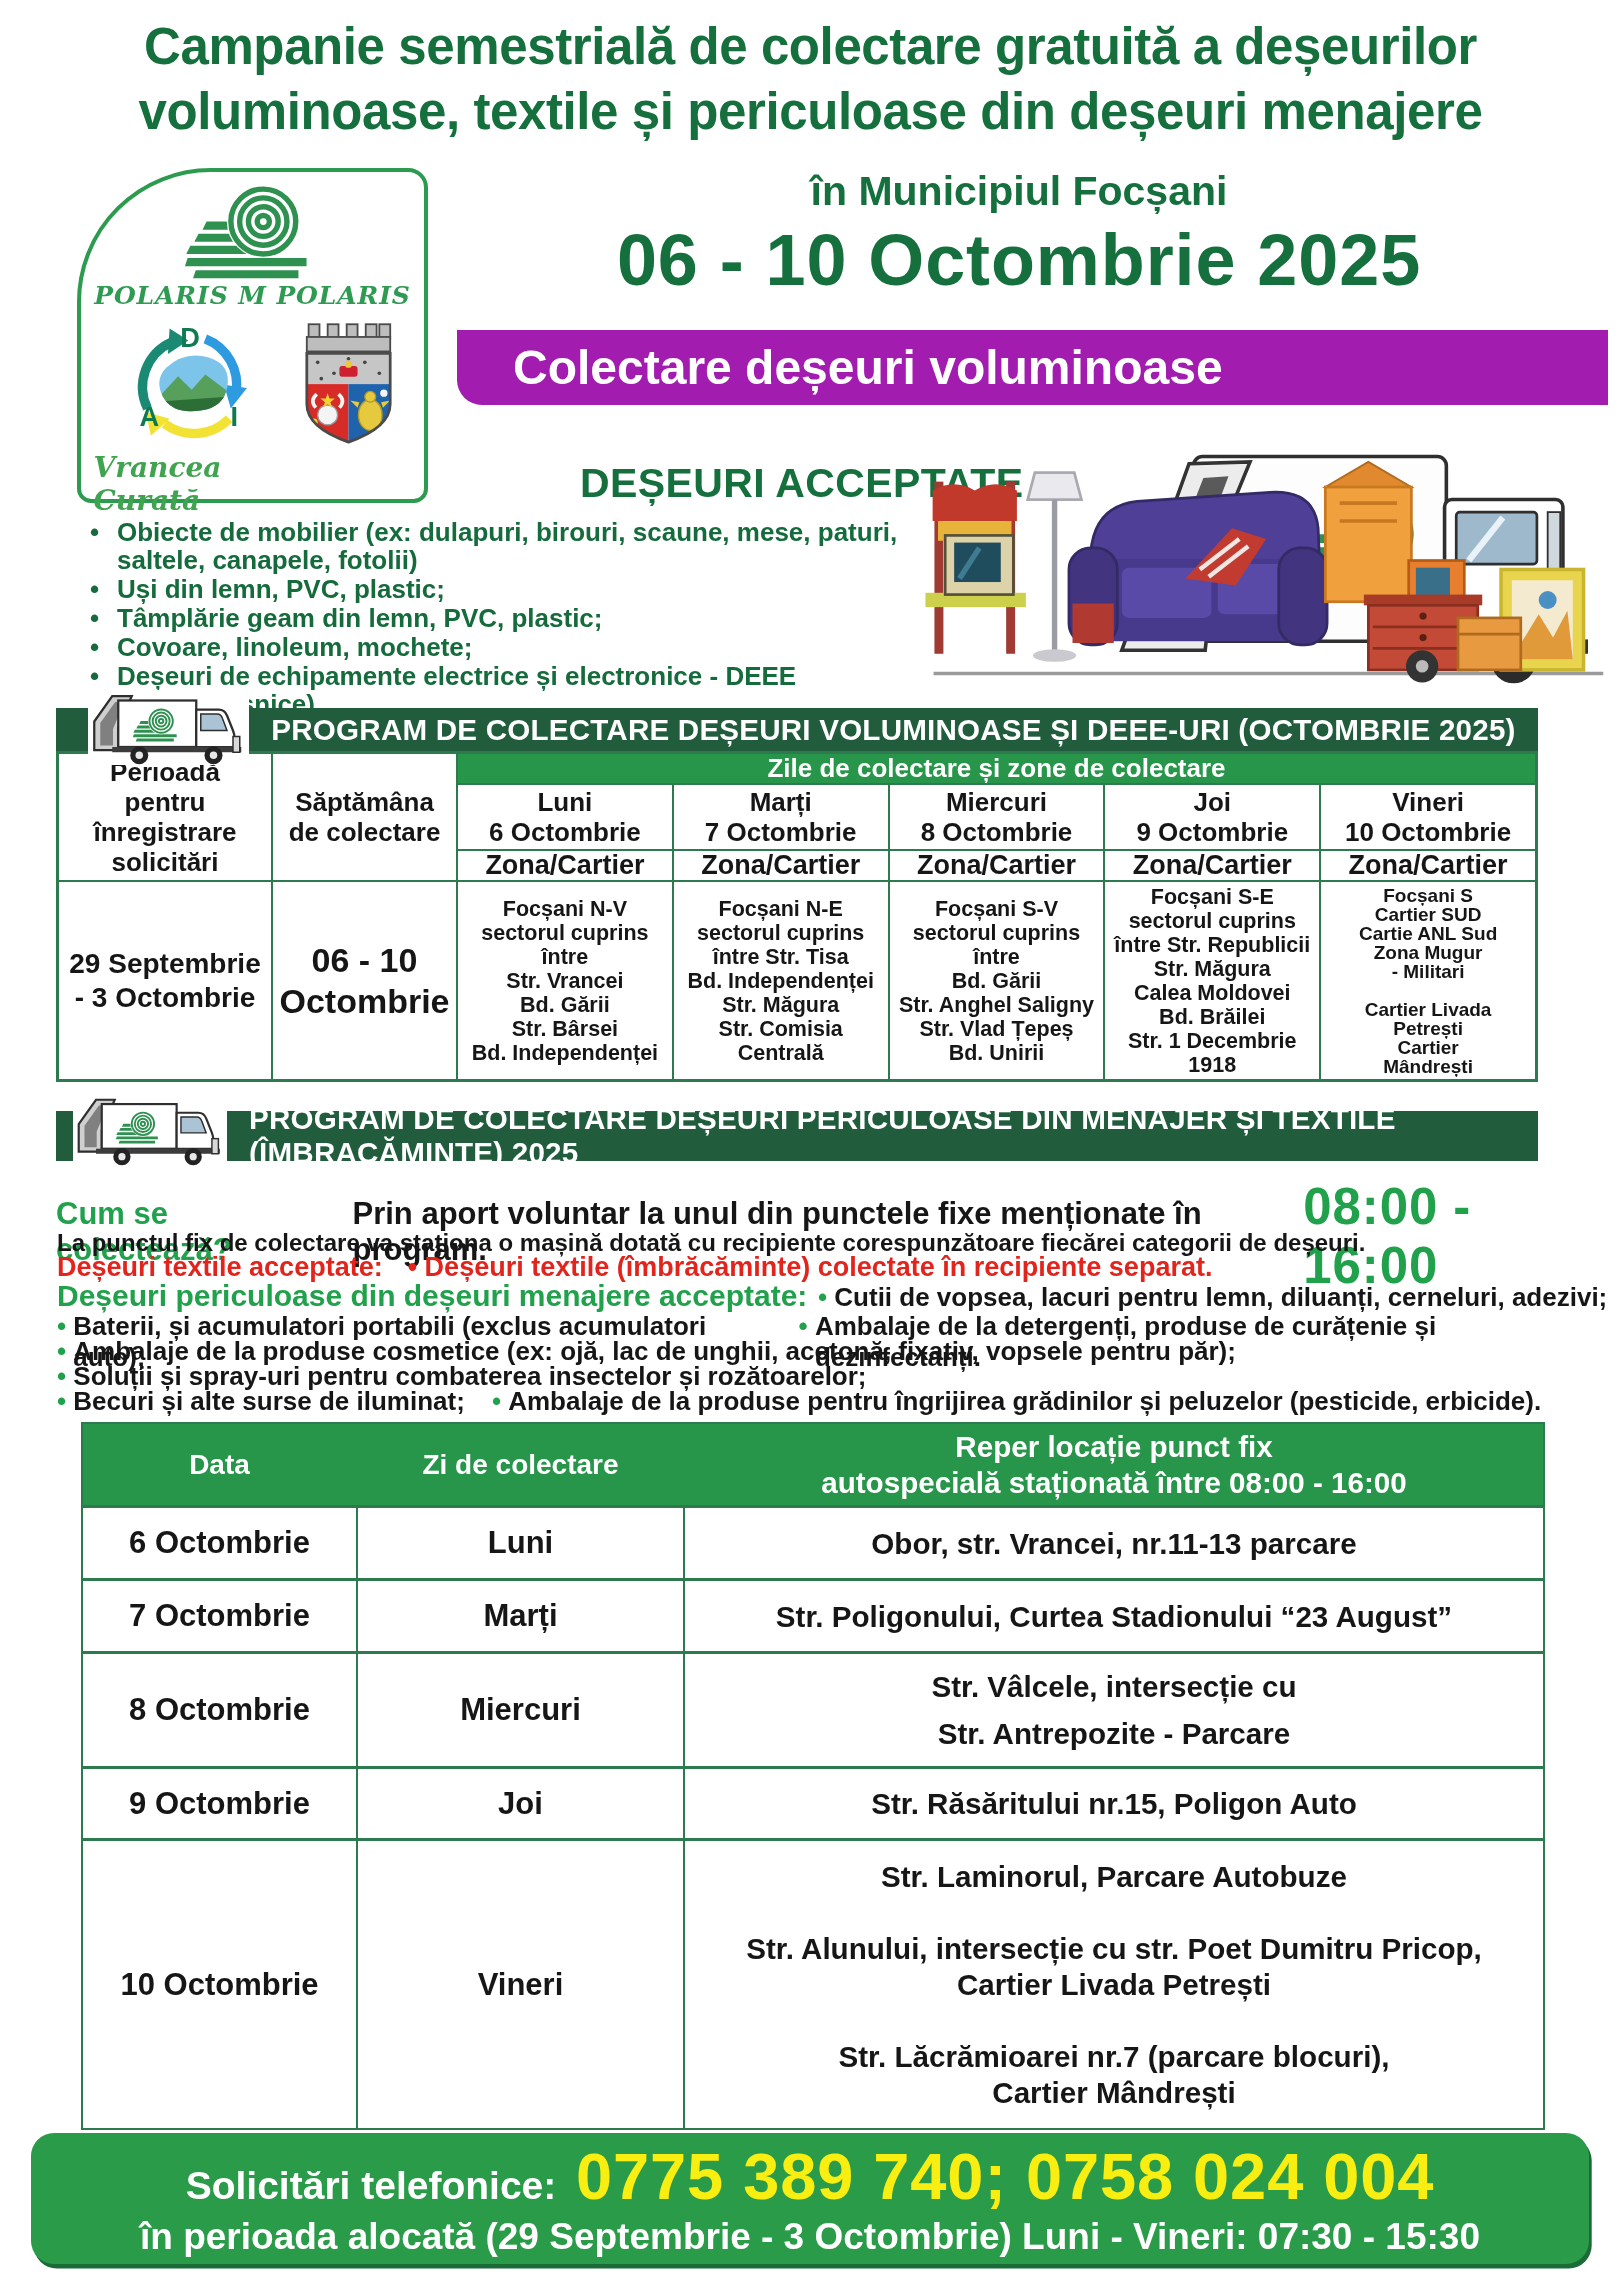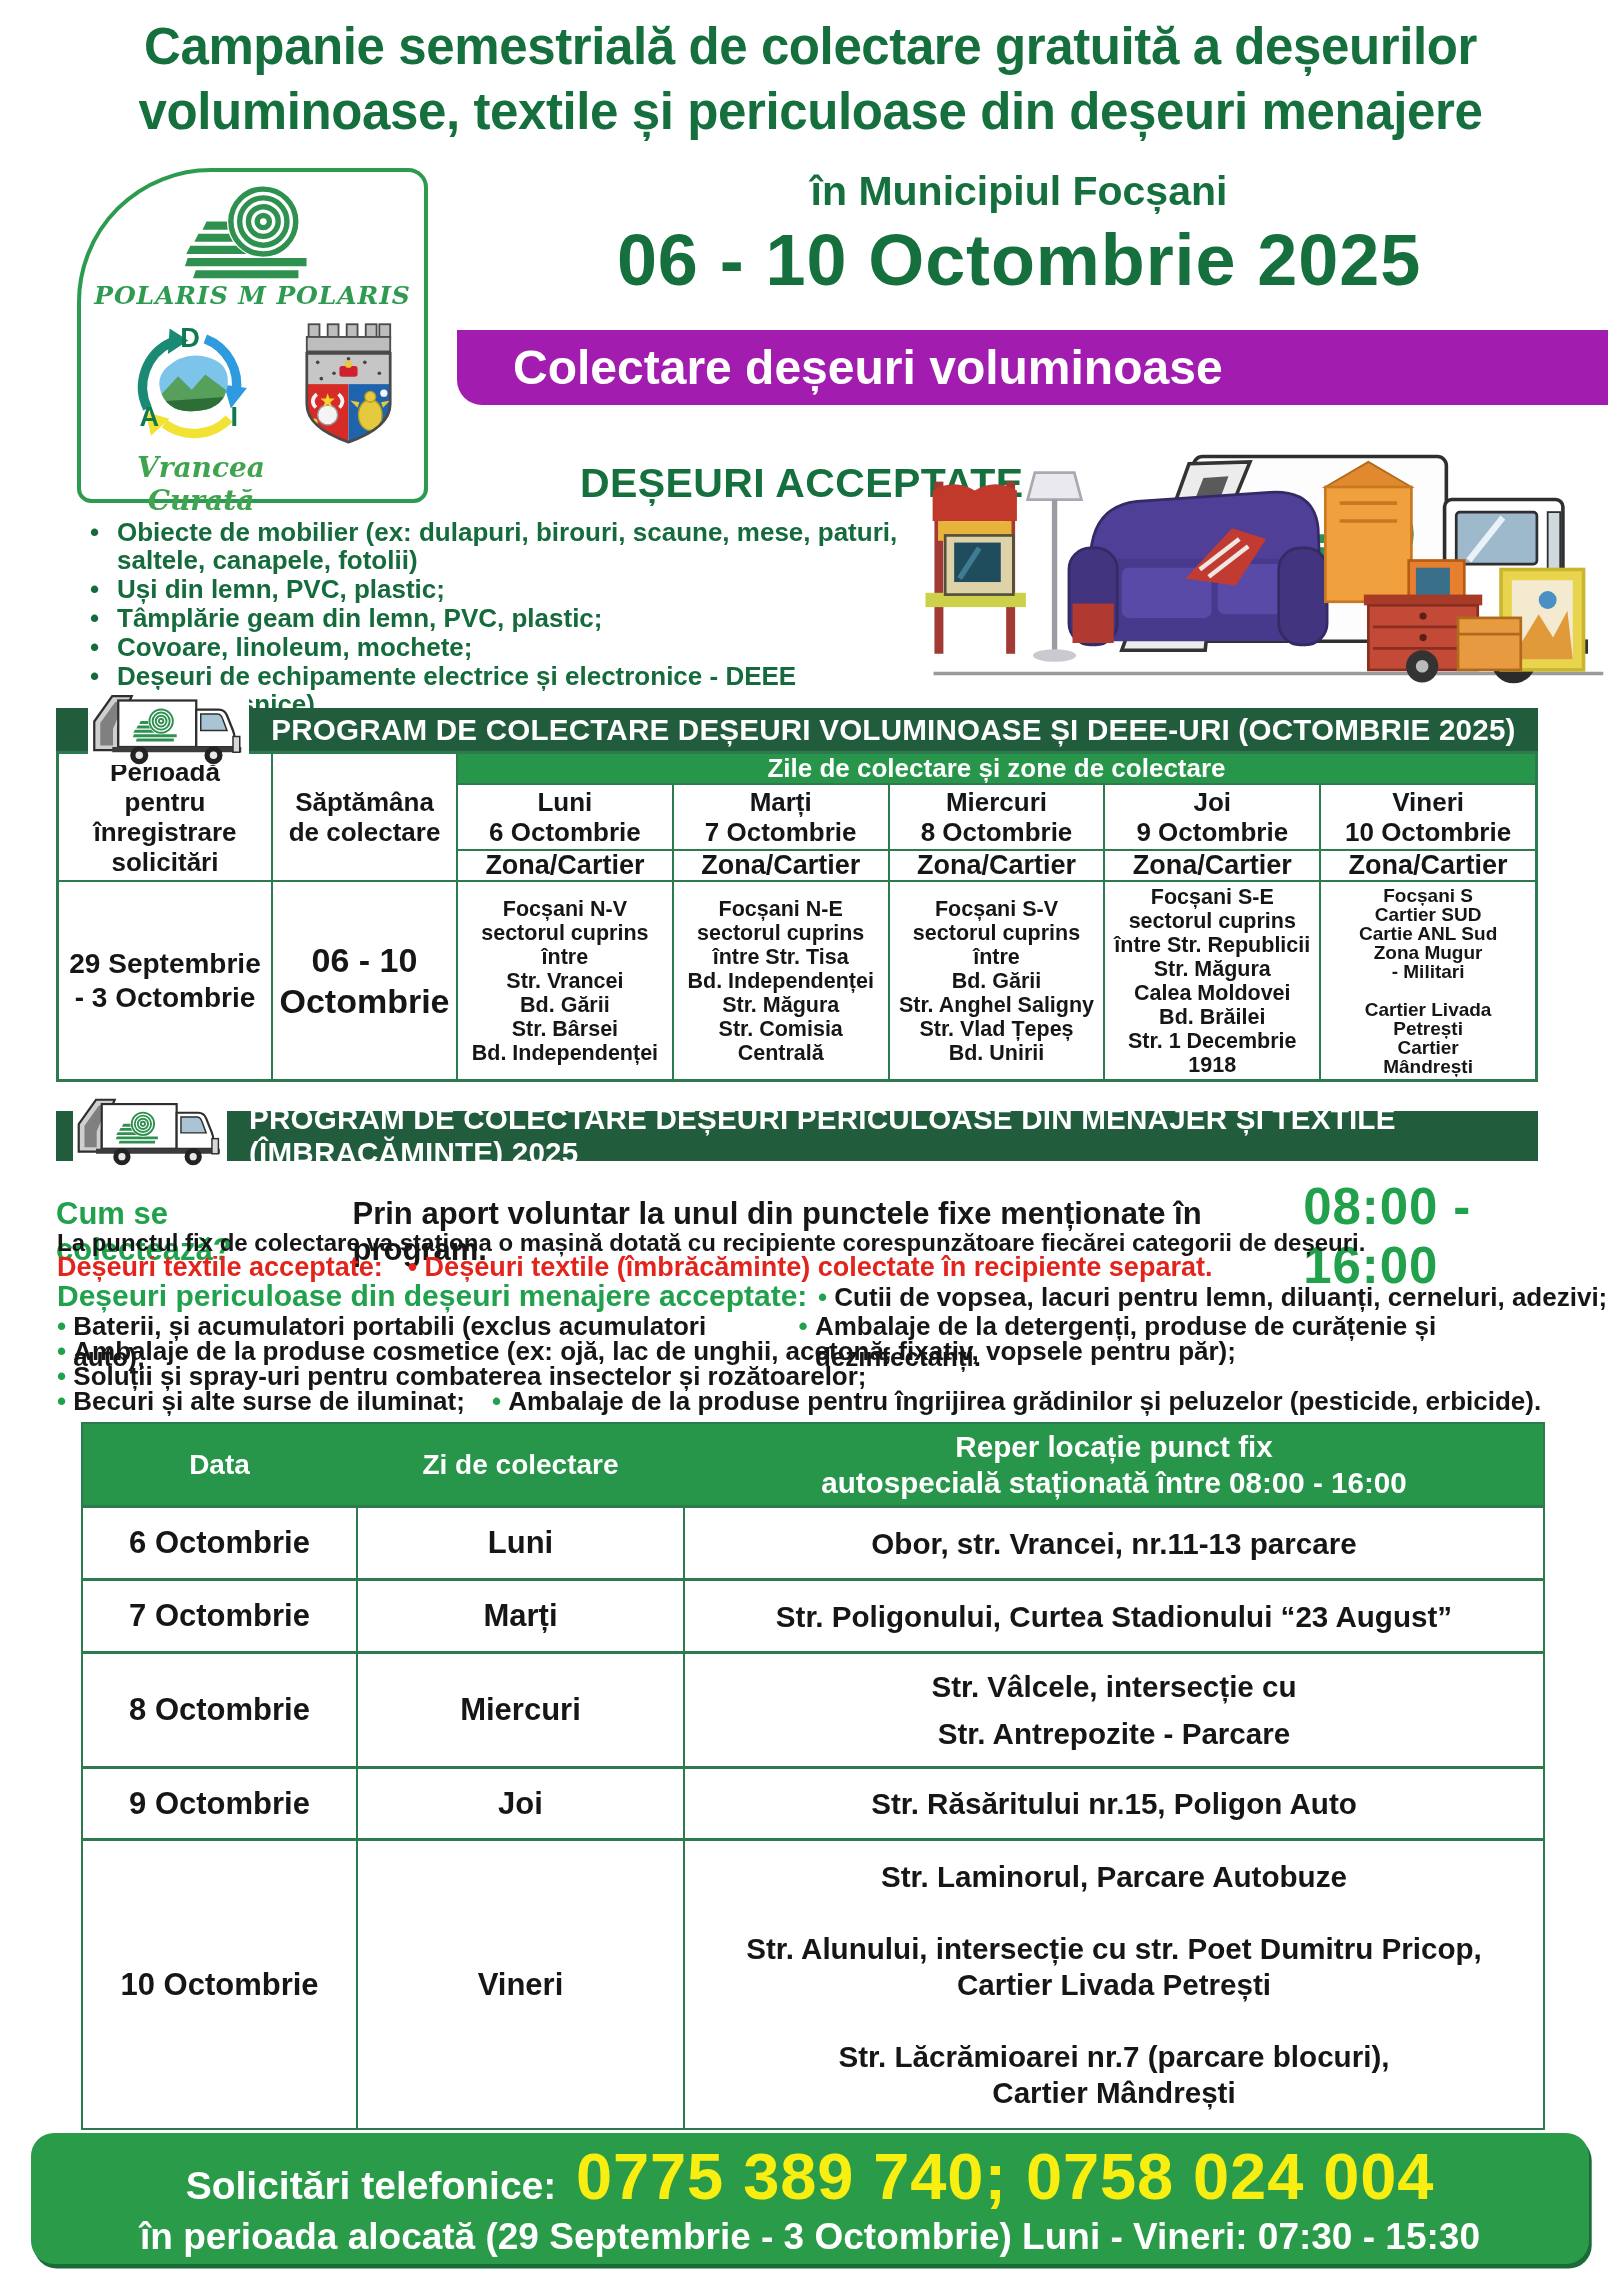--- a/index.html
+++ b/index.html
@@ -35,21 +35,21 @@
   .logo-box{
     top:168px;left:77px;width:351px;height:335px;background:#fff;
     border:4.5px solid #2d9b4f;border-radius:134px 19.7px 14.3px 14.3px;box-sizing:border-box;z-index:3;
   }
   .logo-company{
     position:absolute;top:109px;left:0;width:100%;text-align:center;
     font-family:"DejaVu Serif","Liberation Serif",serif;font-style:italic;
     font-size:25px;font-weight:700;color:#2f9b52;letter-spacing:0.9px;
   }
   .logo-tagline{
-    position:absolute;top:279px;left:12.5px;width:215px;text-align:center;
+    position:absolute;top:279px;left:12.5px;width:215px;text-align:left;
     font-family:"DejaVu Serif","Liberation Serif",serif;font-style:italic;
     font-size:28px;font-weight:700;color:#3fa34f;
   }
 
   
   .accepted-heading{
     top:460px;left:580px;font-size:41px;font-weight:800;color:#15703e;letter-spacing:0.4px;
   }
   .accepted-list{
     top:518px;left:90px;width:860px;list-style:none;margin:0;padding:0;

